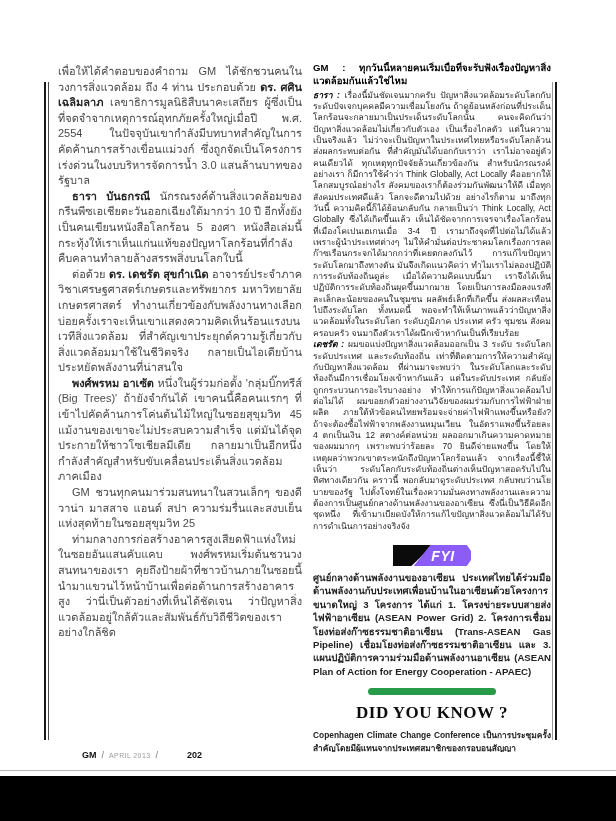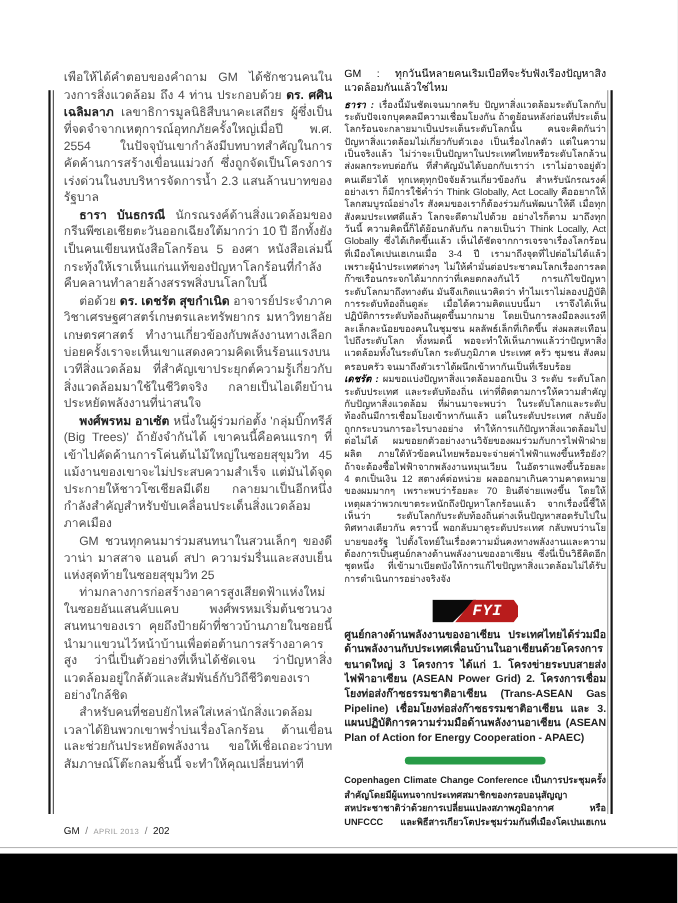--- a/index.html
+++ b/index.html
@@ -11,81 +11,81 @@
   .rule-right{left:552px;border-left:1px solid #9a9a9a;border-right:2px solid #141414;}
   
   .col-left{position:absolute;left:58px;top:64px;width:244px;height:648px;overflow:hidden;
             font-size:11px;line-height:15.6px;color:#4a4a4a;text-align:justify;}
   .col-left p{margin:0;}
   .col-left p.indent{text-indent:14px;}
   .col-left b{color:#222;}
   
   .col-right{position:absolute;left:313px;top:62px;width:238px;height:690px;overflow:hidden;
              color:#1d1d1d;text-align:justify;}
-  .question{margin:0 0 2px 0;font-size:9.6px;line-height:12.8px;font-weight:normal;color:#000;}
+  .question{margin:0 0 2px 0;font-size:9.6px;line-height:12.8px;font-weight:bold;color:#000;}
   .answer{margin:0;font-size:8.6px;line-height:11.35px;}
   .answer b{color:#000;font-style:italic;}
   
   .fyi-wrap{display:flex;justify-content:center;margin:13px 0 4px 0;}
   .fyi-badge{position:relative;width:78px;height:21px;}
   .fyi-flag{position:absolute;left:0;top:0;width:40px;height:21px;background:#0b0b0b;
             clip-path:polygon(0 0,100% 0,46% 100%,0 100%);}
   .fyi-pill{position:absolute;left:8px;top:0;right:0;bottom:0;color:#fff;
             clip-path:polygon(42% 0,94% 0,100% 28%,100% 72%,94% 100%,18% 100%);
             display:flex;align-items:center;justify-content:center;}
   .fyi-pill span{font-weight:bold;font-style:italic;font-size:14px;letter-spacing:0.5px;
                  margin-left:14px;}
   .fyi-text{margin:5px 0 4px 0;font-size:9.6px;line-height:13.4px;font-weight:bold;color:#222;}
   .green-bar{height:7px;border-radius:4px;margin:10px auto 8px auto;}
   .bar1{width:128px;}
   .dyk-title{margin:3px 0 6px 0;text-align:center;font-family:"Liberation Serif",serif;
              font-size:17px;font-weight:bold;color:#0d0d0d;letter-spacing:0.5px;}
   .dyk-text{margin:0;font-size:8.4px;line-height:12.45px;font-weight:bold;color:#222;}
   
   .footer{position:absolute;left:58px;top:750px;display:flex;align-items:baseline;gap:5px;}
-  .f-brand,.f-page{font-weight:normal;font-size:9px;color:#111;}
+  .f-brand,.f-page{font-weight:bold;font-size:9px;color:#111;margin-left:24px;}
   .f-sep{font-size:9px;color:#777;}
   .f-issue{font-size:7px;color:#999;letter-spacing:0.4px;}
   .hairline{position:absolute;left:0;top:770px;width:616px;height:1px;background:#b5b5b5;}
   .bottom-bar{position:absolute;left:0;top:776px;width:616px;height:45px;background:#000;}
 </style>
 </head>
 <body>
 
 <div class="page">
 
   <div class="rule rule-left"></div>
   <div class="rule rule-right"></div>
 
   <div class="col-left">
-    <p><span>เพื่อให้ได้คำตอบของคำถาม GM ได้ชักชวนคนในวงการสิ่งแวดล้อม ถึง 4 ท่าน ประกอบด้วย </span><b>ดร. ศศิน เฉลิมลาภ</b><span> เลขาธิการมูลนิธิสืบนาคะเสถียร ผู้ซึ่งเป็นที่จดจำจากเหตุการณ์อุทกภัยครั้งใหญ่เมื่อปี พ.ศ. 2554 ในปัจจุบันเขากำลังมีบทบาทสำคัญในการคัดค้านการสร้างเขื่อนแม่วงก์ ซึ่งถูกจัดเป็นโครงการเร่งด่วนในงบบริหารจัดการน้ำ 2.3 แสนล้านบาทของรัฐบาล</span></p>
+    <p><span>เพื่อให้ได้คำตอบของคำถาม GM ได้ชักชวนคนในวงการสิ่งแวดล้อม ถึง 4 ท่าน ประกอบด้วย </span><b>ดร. ศศิน เฉลิมลาภ</b><span> เลขาธิการมูลนิธิสืบนาคะเสถียร ผู้ซึ่งเป็นที่จดจำจากเหตุการณ์อุทกภัยครั้งใหญ่เมื่อปี พ.ศ. 2554 ในปัจจุบันเขากำลังมีบทบาทสำคัญในการคัดค้านการสร้างเขื่อนแม่วงก์ ซึ่งถูกจัดเป็นโครงการเร่งด่วนในงบบริหารจัดการน้ำ 3.0 แสนล้านบาทของรัฐบาล</span></p>
     <p class="indent"><b>ธารา บันธกรณี</b><span> นักรณรงค์ด้านสิ่งแวดล้อมของกรีนพีซเอเชียตะวันออกเฉียงใต้มากว่า 10 ปี อีกทั้งยังเป็นคนเขียนหนังสือโลกร้อน 5 องศา หนังสือเล่มนี้กระทุ้งให้เราเห็นแก่นแท้ของปัญหาโลกร้อนที่กำลังคืบคลานทำลายล้างสรรพสิ่งบนโลกใบนี้</span></p>
     <p class="indent"><span>ต่อด้วย </span><b>ดร. เดชรัต สุขกำเนิด</b><span> อาจารย์ประจำภาควิชาเศรษฐศาสตร์เกษตรและทรัพยากร มหาวิทยาลัยเกษตรศาสตร์ ทำงานเกี่ยวข้องกับพลังงานทางเลือก บ่อยครั้งเราจะเห็นเขาแสดงความคิดเห็นร้อนแรงบนเวทีสิ่งแวดล้อม ที่สำคัญเขาประยุกต์ความรู้เกี่ยวกับสิ่งแวดล้อมมาใช้ในชีวิตจริง กลายเป็นไอเดียบ้านประหยัดพลังงานที่น่าสนใจ</span></p>
     <p class="indent"><b>พงศ์พรหม อาเซัต</b><span> หนึ่งในผู้ร่วมก่อตั้ง 'กลุ่มบิ๊กทรีส์ (Big Trees)' ถ้ายังจำกันได้ เขาคนนี้คือคนแรกๆ ที่เข้าไปคัดค้านการโค่นต้นไม้ใหญ่ในซอยสุขุมวิท 45 แม้งานของเขาจะไม่ประสบความสำเร็จ แต่มันได้จุดประกายให้ชาวโซเชียลมีเดีย กลายมาเป็นอีกหนึ่งกำลังสำคัญสำหรับขับเคลื่อนประเด็นสิ่งแวดล้อมภาคเมือง</span></p>
     <p class="indent"><span>GM ชวนทุกคนมาร่วมสนทนาในสวนเล็กๆ ของดีวาน่า มาสสาจ แอนด์ สปา ความร่มรื่นและสงบเย็นแห่งสุดท้ายในซอยสุขุมวิท 25</span></p>
     <p class="indent"><span>ท่ามกลางการก่อสร้างอาคารสูงเสียดฟ้าแห่งใหม่ ในซอยอันแสนคับแคบ พงศ์พรหมเริ่มต้นชวนวงสนทนาของเรา คุยถึงป้ายผ้าที่ชาวบ้านภายในซอยนี้ นำมาแขวนไว้หน้าบ้านเพื่อต่อต้านการสร้างอาคารสูง ว่านี่เป็นตัวอย่างที่เห็นได้ชัดเจน ว่าปัญหาสิ่งแวดล้อมอยู่ใกล้ตัวและสัมพันธ์กับวิถีชีวิตของเราอย่างใกล้ชิด</span></p>
-    <p class="indent"><span>สำหรับคนที่ชอบยักไหล่ใส่เหล่านักสิ่งแวดล้อมเวลาได้ยินพวกเขาพร่ำบ่นเรื่องโลกร้อน ต้านเขื่อนและช่วยกันประหยัดพลังงาน ขอให้เชื่อเถอะว่าบทสัมภาษณ์โต๊ะกลมชิ้นนี้ จะทำให้คุณเปลี่ยนท่าที</span></p>
   </div>
 
   <div class="col-right">
     <p class="question">GM : ทุกวันนี้หลายคนเริ่มเบื่อที่จะรับฟังเรื่องปัญหาสิ่งแวดล้อมกันแล้วใช่ไหม</p>
     <p class="answer"><b>ธารา :</b><span> เรื่องนี้มันชัดเจนมากครับ ปัญหาสิ่งแวดล้อมระดับโลกกับระดับปัจเจกบุคคลมีความเชื่อมโยงกัน ถ้าดูย้อนหลังก่อนที่ประเด็นโลกร้อนจะกลายมาเป็นประเด็นระดับโลกนั้น คนจะคิดกันว่าปัญหาสิ่งแวดล้อมไม่เกี่ยวกับตัวเอง เป็นเรื่องไกลตัว แต่ในความเป็นจริงแล้ว ไม่ว่าจะเป็นปัญหาในประเทศไทยหรือระดับโลกล้วนส่งผลกระทบต่อกัน ที่สำคัญมันได้บอกกับเราว่า เราไม่อาจอยู่ตัวคนเดียวได้ ทุกเหตุทุกปัจจัยล้วนเกี่ยวข้องกัน สำหรับนักรณรงค์อย่างเรา ก็มีการใช้คำว่า Think Globally, Act Locally คืออยากให้โลกสมบูรณ์อย่างไร สังคมของเราก็ต้องร่วมกันพัฒนาให้ดี เมื่อทุกสังคมประเทศดีแล้ว โลกจะดีตามไปด้วย อย่างไรก็ตาม มาถึงทุกวันนี้ ความคิดนี้ก็ได้ย้อนกลับกัน กลายเป็นว่า Think Locally, Act Globally ซึ่งได้เกิดขึ้นแล้ว เห็นได้ชัดจากการเจรจาเรื่องโลกร้อนที่เมืองโคเปนเฮเกนเมื่อ 3-4 ปี เรามาถึงจุดที่ไปต่อไม่ได้แล้ว เพราะผู้นำประเทศต่างๆ ไม่ให้คำมั่นต่อประชาคมโลกเรื่องการลดก๊าซเรือนกระจกได้มากกว่าที่เคยตกลงกันไว้ การแก้ไขปัญหาระดับโลกมาถึงทางตัน มันจึงเกิดแนวคิดว่า ทำไมเราไม่ลองปฏิบัติการระดับท้องถิ่นดูล่ะ เมื่อได้ความคิดแบบนี้มา เราจึงได้เห็นปฏิบัติการระดับท้องถิ่นผุดขึ้นมากมาย โดยเป็นการลงมือลงแรงทีละเล็กละน้อยของคนในชุมชน ผลลัพธ์เล็กที่เกิดขึ้น ส่งผลสะเทือนไปถึงระดับโลก ทั้งหมดนี้ พอจะทำให้เห็นภาพแล้วว่าปัญหาสิ่งแวดล้อมทั้งในระดับโลก ระดับภูมิภาค ประเทศ ครัว ชุมชน สังคม ครอบครัว จนมาถึงตัวเราได้ผนึกเข้าหากันเป็นที่เรียบร้อย</span></p>
     <p class="answer"><b>เดชรัต :</b><span> ผมขอแบ่งปัญหาสิ่งแวดล้อมออกเป็น 3 ระดับ ระดับโลก ระดับประเทศ และระดับท้องถิ่น เท่าที่ติดตามการให้ความสำคัญกับปัญหาสิ่งแวดล้อม ที่ผ่านมาจะพบว่า ในระดับโลกและระดับท้องถิ่นมีการเชื่อมโยงเข้าหากันแล้ว แต่ในระดับประเทศ กลับยังถูกกระบวนการอะไรบางอย่าง ทำให้การแก้ปัญหาสิ่งแวดล้อมไปต่อไม่ได้ ผมขอยกตัวอย่างงานวิจัยของผมร่วมกับการไฟฟ้าฝ่ายผลิต ภายใต้หัวข้อคนไทยพร้อมจะจ่ายค่าไฟฟ้าแพงขึ้นหรือยัง? ถ้าจะต้องซื้อไฟฟ้าจากพลังงานหมุนเวียน ในอัตราแพงขึ้นร้อยละ 4 ตกเป็นเงิน 12 สตางค์ต่อหน่วย ผลออกมาเกินความคาดหมายของผมมากๆ เพราะพบว่าร้อยละ 70 ยินดีจ่ายแพงขึ้น โดยให้เหตุผลว่าพวกเขาตระหนักถึงปัญหาโลกร้อนแล้ว จากเรื่องนี้ชี้ให้เห็นว่า ระดับโลกกับระดับท้องถิ่นต่างเห็นปัญหาสอดรับไปในทิศทางเดียวกัน คราวนี้ พอกลับมาดูระดับประเทศ กลับพบว่านโยบายของรัฐ ไปตั้งโจทย์ในเรื่องความมั่นคงทางพลังงานและความต้องการเป็นศูนย์กลางด้านพลังงานของอาเซียน ซึ่งนี่เป็นวิธีคิดอีกชุดหนึ่ง ที่เข้ามาเบียดบังให้การแก้ไขปัญหาสิ่งแวดล้อมไม่ได้รับการดำเนินการอย่างจริงจัง</span></p>
 
     <div class="fyi-wrap">
       <div class="fyi-badge">
         <div class="fyi-flag"></div>
-        <div class="fyi-pill" style="background: #b91c1c; font-family: Liberation Mono, monospace;">
+        <div class="fyi-pill" style="background: #8b5cf6;">
             <span>FYI</span>
           </div>
       </div>
     </div>
     <p class="fyi-text">ศูนย์กลางด้านพลังงานของอาเซียน ประเทศไทยได้ร่วมมือด้านพลังงานกับประเทศเพื่อนบ้านในอาเซียนด้วยโครงการขนาดใหญ่ 3 โครงการ ได้แก่ 1. โครงข่ายระบบสายส่งไฟฟ้าอาเซียน (ASEAN Power Grid) 2. โครงการเชื่อมโยงท่อส่งก๊าซธรรมชาติอาเซียน (Trans-ASEAN Gas Pipeline) เชื่อมโยงท่อส่งก๊าซธรรมชาติอาเซียน และ 3. แผนปฏิบัติการความร่วมมือด้านพลังงานอาเซียน (ASEAN Plan of Action for Energy Cooperation - APAEC)</p>
 
     <div class="green-bar bar1" style="background: rgb(39, 155, 71);"></div>
+    <h2 class="dyk-title">DID YOU KNOW ?</h2>
     <p class="dyk-text">Copenhagen Climate Change Conference เป็นการประชุมครั้งสำคัญโดยมีผู้แทนจากประเทศสมาชิกของกรอบอนุสัญญาสหประชาชาติว่าด้วยการเปลี่ยนแปลงสภาพภูมิอากาศ หรือ UNFCCC และพิธีสารเกียวโตประชุมร่วมกันที่เมืองโคเปนเฮเกน ประเทศเดนมาร์ก ในปี ค.ศ. 2009 การรวมตัวครั้งนี้เพื่อตัดสินใจถึงแนวทางความร่วมมือในการแก้ไขปัญหาโลกร้อน รวมทั้งการกำหนดพันธกรณีเพิ่มเติม ทว่ายังไม่ได้ข้อตกลงอะไรเพิ่มเติม จนกระทั่งมาถึงการประชุมโลกร้อนของสหประชาชาติ ณ กรุงโดฮา ประเทศกาตาร์ มีมติร่วมกันขยายอายุพิธีสารเกียวโตออกไปอีก 8 ปี เท่ากับสิ้นสุดในปี 2020</p>
 
   </div>
 
   <div class="footer">
     <span class="f-brand">GM</span>
     <span class="f-sep">/</span>
     <span class="f-issue">APRIL 2013</span>
     <span class="f-sep">/</span>
     <span class="f-page">202</span>

